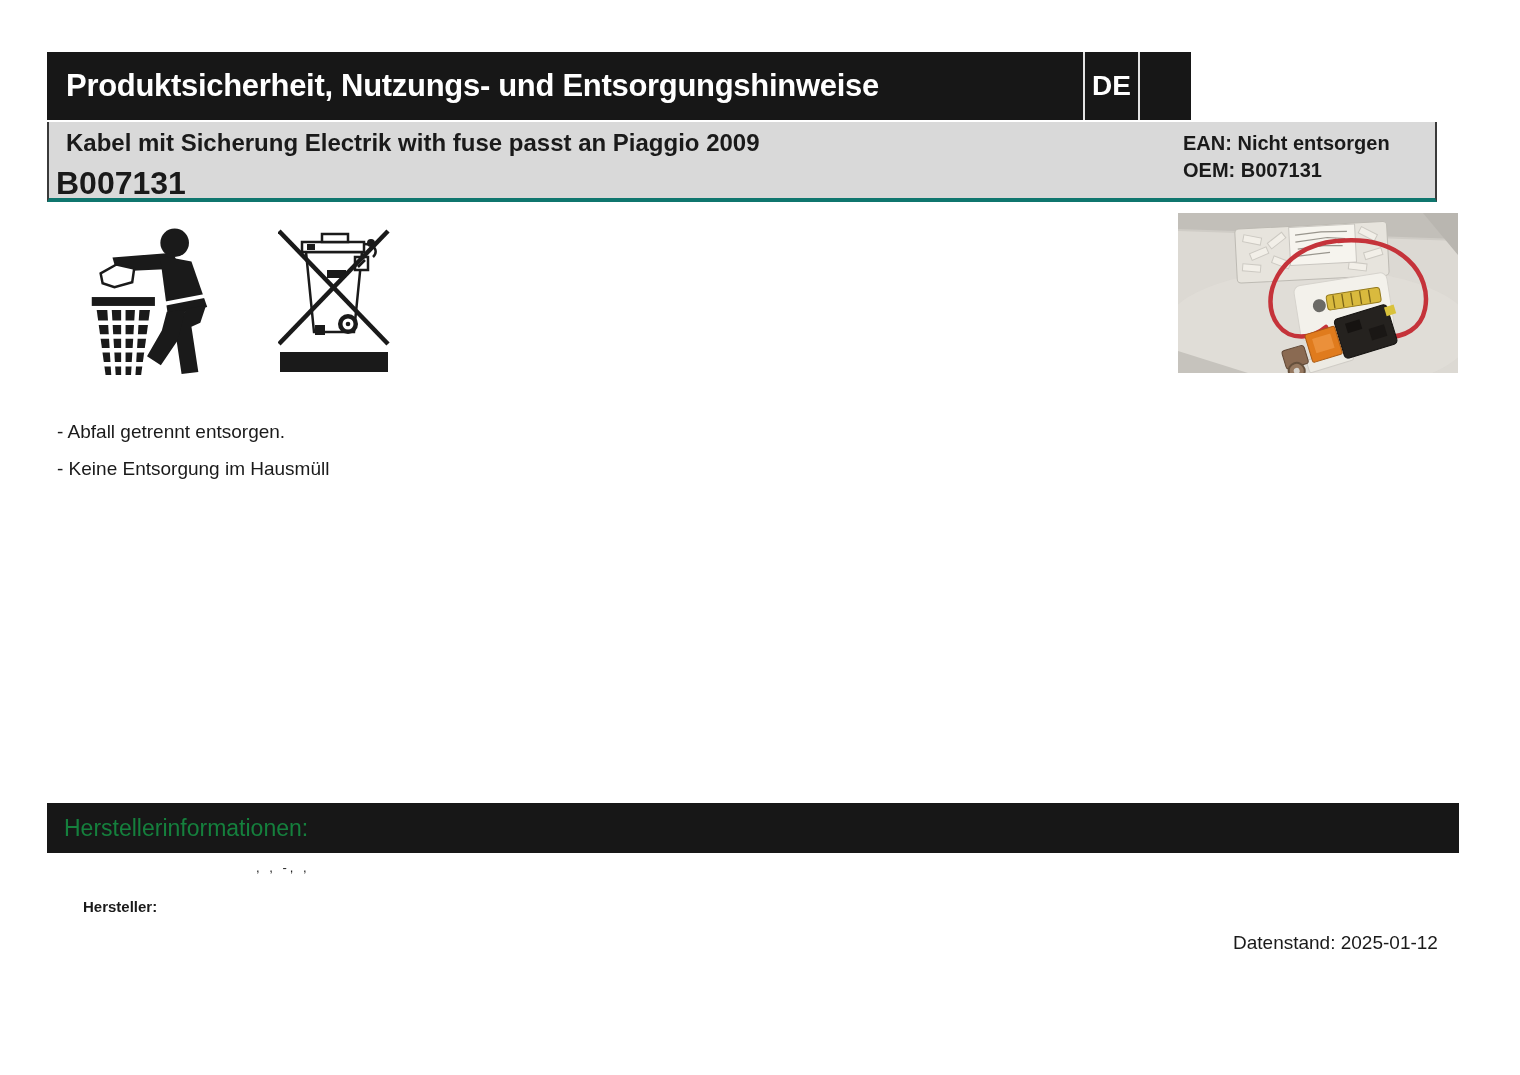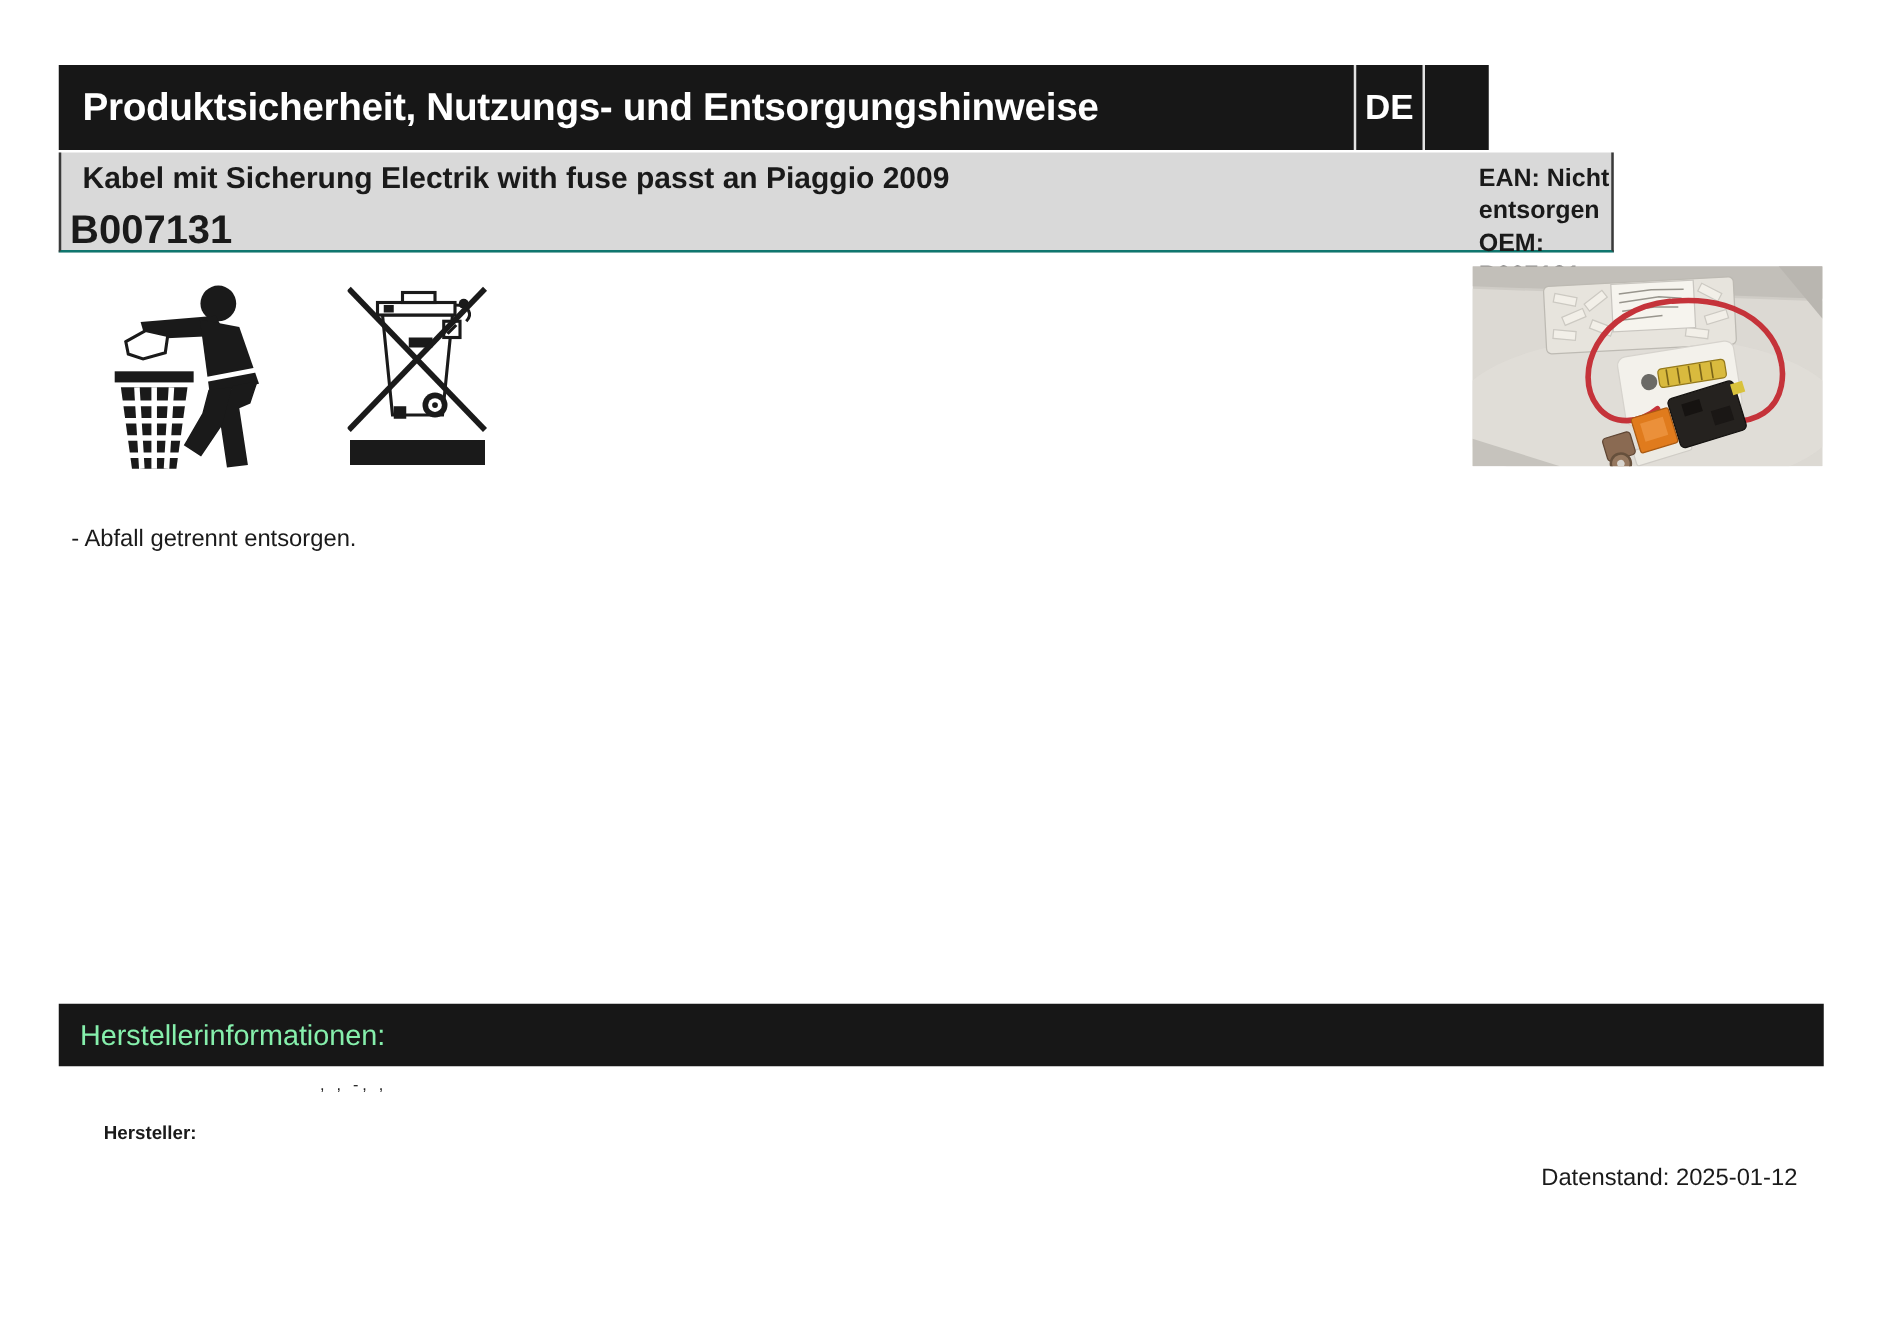--- a/index.html
+++ b/index.html
@@ -25,25 +25,25 @@
   }
   .lang-cell {
     position: absolute; right: 51px; top: 0; bottom: 0; width: 53px;
     border-left: 2px solid #e3e3e3; border-right: 2px solid #e3e3e3;
     display: flex; align-items: center; justify-content: center;
     color: #ffffff; font-size: 28px; font-weight: bold;
   }
 
   
   .subheader {
-    left: 47px; top: 122px; width: 1244px; height: 80px;
+    left: 47px; top: 122px; width: 1390px; height: 80px;
     background: #d9d9d9;
     border-left: 2px solid #3a3a3a;
     border-right: 2px solid #3a3a3a;
-    border-bottom: 2px solid #0f766e;
+    border-bottom: 4px solid #0f766e;
     box-sizing: border-box;
   }
   .product-name {
     position: absolute; left: 17px; top: 7px;
     font-size: 24px; font-weight: bold; white-space: nowrap;
   }
   .product-sku {
     position: absolute; left: 7px; top: 43px;
     font-size: 32px; font-weight: bold;
   }
@@ -59,21 +59,21 @@
   
   .notes { left: 57px; top: 413px; font-size: 19px; }
   .note-line { line-height: 37px; white-space: nowrap; }
 
   
   .mfg-bar {
     left: 47px; top: 803px; width: 1412px; height: 50px;
     background: #171717;
     display: flex; align-items: center;
   }
-  .mfg-title { color: #86efac; font-size: 23px; font-weight: 400; padding-left: 17px; }
+  .mfg-title { color: #15803d; font-size: 23px; font-weight: 400; padding-left: 17px; }
   .mfg-label { left: 83px; top: 898px; font-size: 15px; font-weight: bold; }
   .mfg-value { left: 256px; top: 860px; font-size: 13px; letter-spacing: 3px; color: #222; }
 
   
   .datestamp { left: 1233px; top: 932px; font-size: 19px; }
 </style>
 </head>
 <body>
 
 <div class="abs header-bar">
@@ -196,20 +196,21 @@
       <rect x="136" y="117" width="19" height="15" fill="#ec9440" opacity="0.85"></rect>
       <rect x="103" y="120" width="23" height="19" rx="3" fill="#8a6a52" stroke="#5f4634"></rect>
       <circle cx="112" cy="143" r="8" fill="#96785f" stroke="#66503c" stroke-width="2"></circle>
       <circle cx="112" cy="143" r="3" fill="#d8d5cf"></circle>
     </g>
   </svg>
 </div>
 
 <div class="abs notes">
   <div class="note-line">- Abfall getrennt entsorgen.</div>
+  <div class="note-line">- Keine Entsorgung im Hausmüll</div>
 </div>
 
 <div class="abs mfg-bar">
   <div class="mfg-title">Herstellerinformationen:</div>
 </div>
 <div class="abs mfg-label">Hersteller:</div>
 <div class="abs mfg-value">, ,  -, ,</div>
 
 <div class="abs datestamp">Datenstand: 2025-01-12</div>
 

